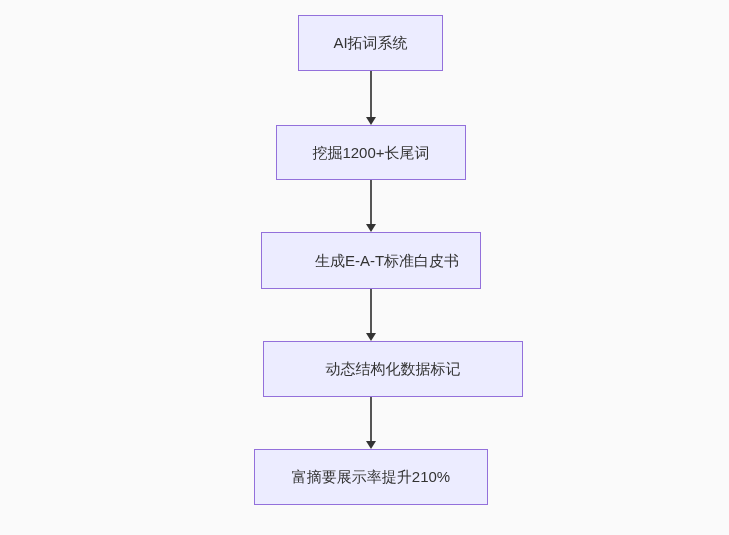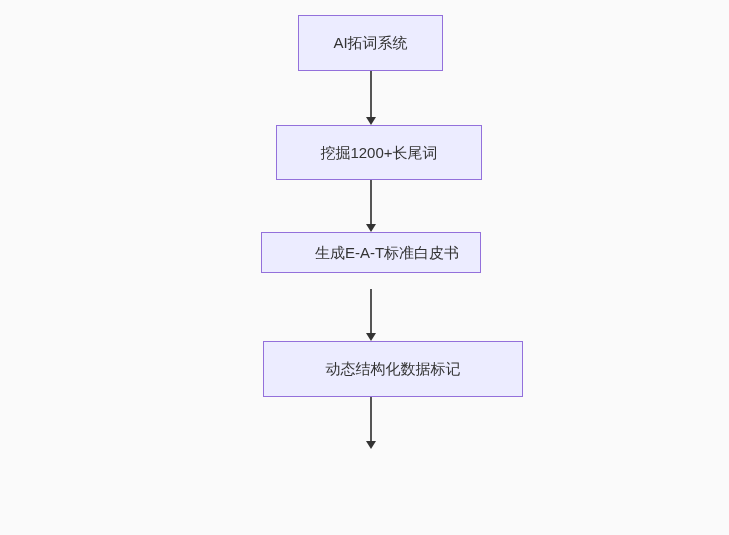--- a/index.html
+++ b/index.html
@@ -26,22 +26,22 @@
     border: 1.5px solid #9370DB;
     color: #333333;
     font-size: 15px;
     display: flex;
     align-items: center;
     justify-content: center;
     text-align: center;
     line-height: 1.2;
   }
   .node-1 { left: 298px; top: 15px;  width: 145px; height: 56px; }
-  .node-2 { left: 276px; top: 125px; width: 206px; height: 55px; }
-  .node-3 { left: 261px; top: 232px; width: 220px; height: 41px; padding-left: 32px; }
+  .node-2 { left: 276px; top: 125px; width: 190px; height: 55px; }
+  .node-3 { left: 261px; top: 232px; width: 220px; height: 57px; padding-left: 32px; }
   .node-4 { left: 263px; top: 341px; width: 260px; height: 56px; }
   .node-5 { left: 254px; top: 449px; width: 234px; height: 56px; }
 
   .edge {
     position: absolute;
     left: 365px;
     width: 12px;
     display: flex;
     flex-direction: column;
     align-items: center;
@@ -98,14 +98,17 @@
 
   <div class="node node-4">
     <span>动态结构化数据标记</span>
   </div>
 
   <div class="edge edge-4">
     <div class="edge-line"></div>
     <div class="edge-head"></div>
   </div>
 
+  <div class="node node-5">
+    <span>富摘要展示率提升210%</span>
+  </div>
 
 </div>
 
 </body></html>

